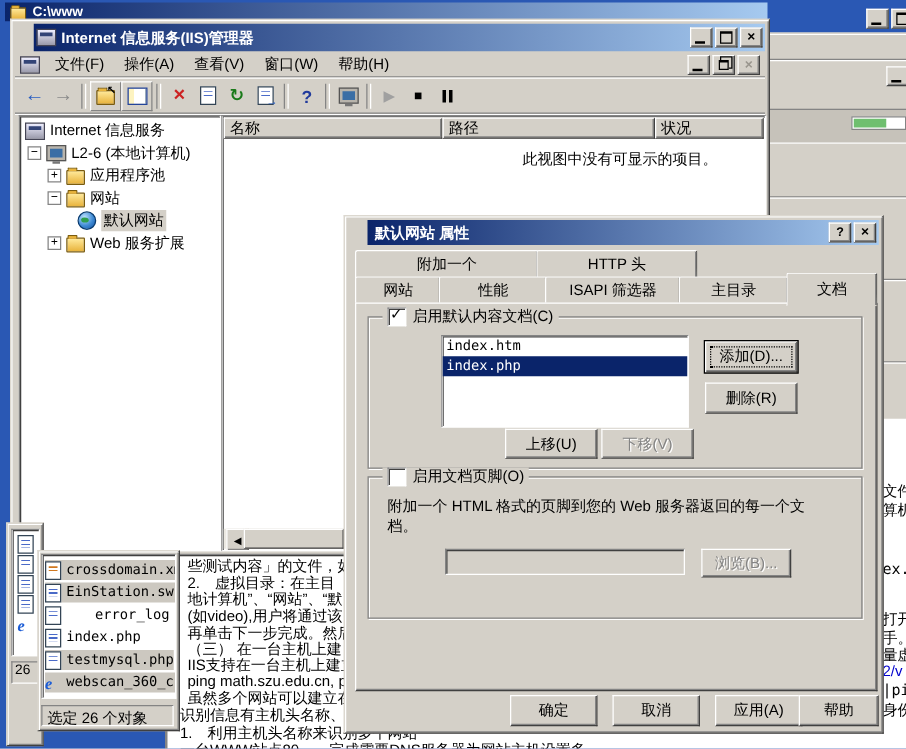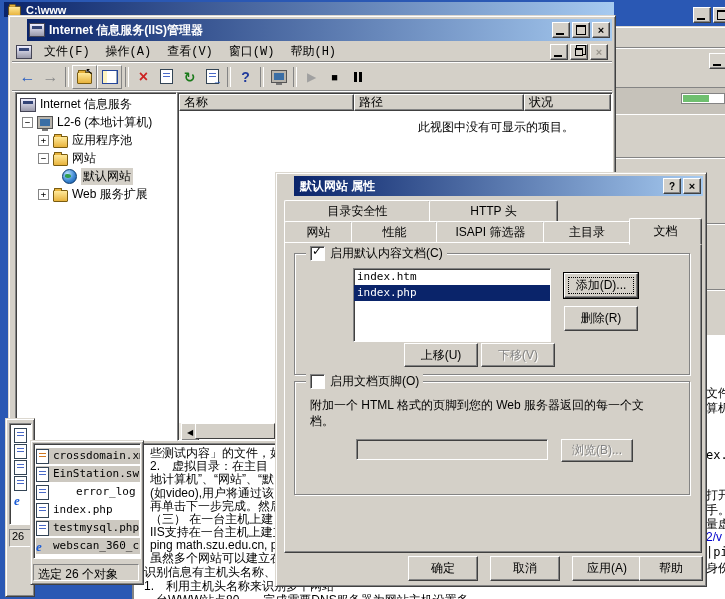--- a/index.html
+++ b/index.html
@@ -17,21 +17,21 @@
   .cbtn.maxb::after{content:"";position:absolute;left:3px;top:2px;width:8px;height:7px;border:1px solid #000;border-top-width:2px;}
   .cbtn.resb::after{content:"";position:absolute;left:4px;top:3px;width:6px;height:5px;border:1px solid #000;border-top-width:2px;box-shadow:2px -2px 0 -0px #d4d0c8,2px -2px 0 1px #000;}
   .cbtn.clsb{font-size:11px;}
   .cbtn.dis{color:#9a968e;}
   .sunken{background:#fff;border:1px solid;border-color:#848484 #fff #fff #848484;box-shadow:inset 1px 1px 0 #404040;}
   .btn{position:absolute;background:#d4d0c8;border:1px solid;border-color:#fff #404040 #404040 #fff;
     box-shadow:inset -1px -1px 0 #848484;display:flex;align-items:center;justify-content:center;font-size:12px;}
   .btn.def{outline:1px solid #000;}
   .btn.def::after{content:"";position:absolute;inset:3px;border:1px dotted #000;}
   .btn.dis{color:#848484;text-shadow:1px 1px 0 #fff;}
-  .menui{padding:2px 8px;font-family:Liberation Mono, monospace;}
+  .menui{padding:2px 8px;}
   .chk{width:13px;height:13px;background:#fff;border:1px solid;border-color:#848484 #fff #fff #848484;
     box-shadow:inset 1px 1px 0 #404040;display:inline-block;position:relative;flex:none;}
   .chk.on::after{content:"✓";position:absolute;left:1px;top:-3px;font-weight:bold;font-size:12px;}
   .fieldset{position:absolute;border:1px solid #848484;box-shadow:1px 1px 0 #fff, inset 1px 1px 0 #fff;}
   .legend{position:absolute;background:#d4d0c8;display:flex;align-items:center;gap:5px;padding:0 4px;height:14px;}
   .tab{position:absolute;background:#d4d0c8;border:1px solid;border-color:#fff #404040 #d4d0c8 #fff;
     box-shadow:inset -1px 0 0 #848484;border-radius:2px 2px 0 0;display:flex;align-items:center;justify-content:center;}
   .panel{position:absolute;background:#d4d0c8;border:1px solid;border-color:#fff #404040 #404040 #fff;box-shadow:inset -1px -1px 0 #848484;}
   
   .ico{display:inline-block;flex:none;}
@@ -278,21 +278,21 @@
   </div>
 
   <div class="win" style="left:275px;top:172px;width:430px;height:413px;z-index:10;">
     <div class="tbar">
       <span class="cap">默认网站 属性</span>
       <span style="flex:1;"></span>
       <span class="cbtn" style="font-size:10px;">?</span>
       <span class="cbtn clsb">×</span>
     </div>
 
-    <span class="tab" style="left:8px;top:27px;width:145px;height:21px;">目录安全性</span>
+    <span class="tab" style="left:8px;top:27px;width:145px;height:21px;">附加一个</span>
     <span class="tab" style="left:153px;top:27px;width:127px;height:21px;">HTTP 头</span>
 
     <span class="tab" style="left:8px;top:48px;width:67px;height:21px;">网站</span>
     <span class="tab" style="left:75px;top:48px;width:85px;height:21px;">性能</span>
     <span class="tab" style="left:160px;top:48px;width:107px;height:21px;">ISAPI 筛选器</span>
     <span class="tab" style="left:267px;top:48px;width:86px;height:21px;">主目录</span>
     <span class="tab" style="left:353px;top:45px;width:71px;height:25px;z-index:2;border-bottom:1px solid #d4d0c8;">文档</span>
 
     <div class="panel" style="left:8px;top:69px;width:416px;height:309px;"></div>
 

